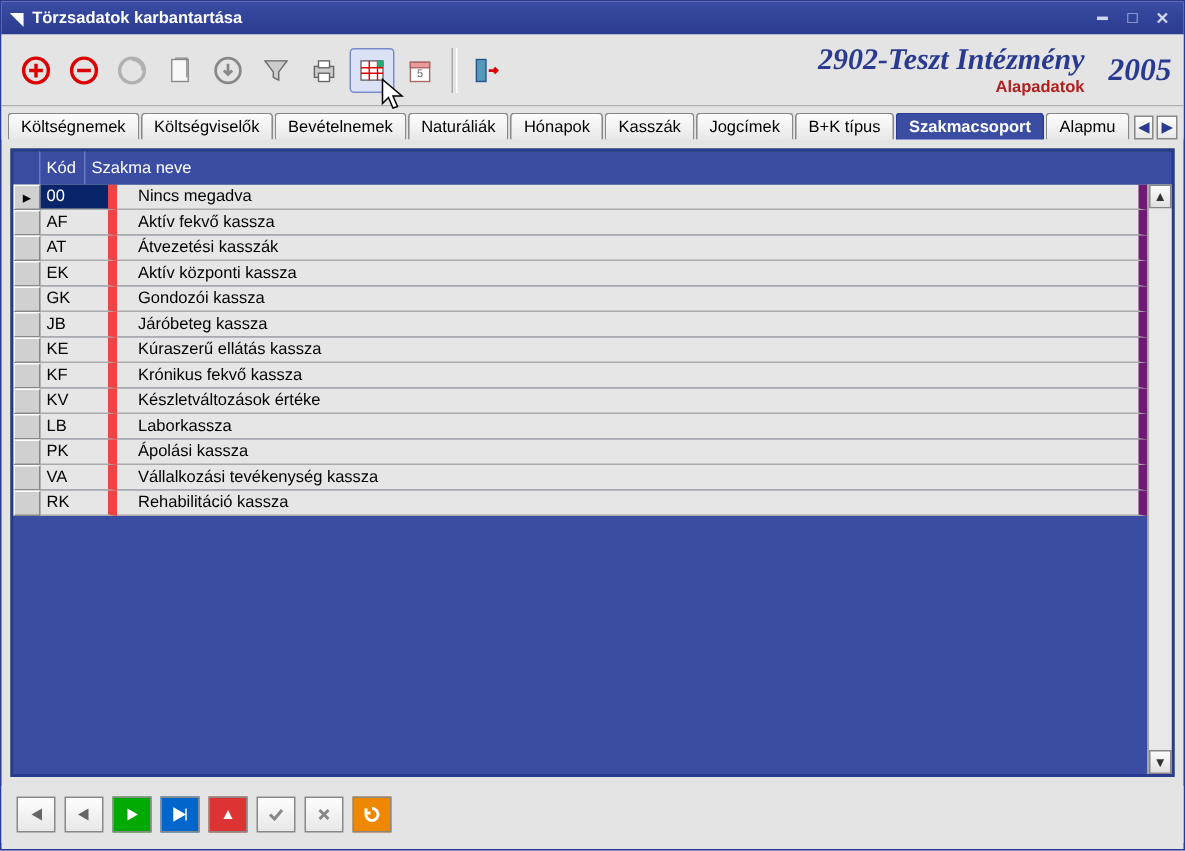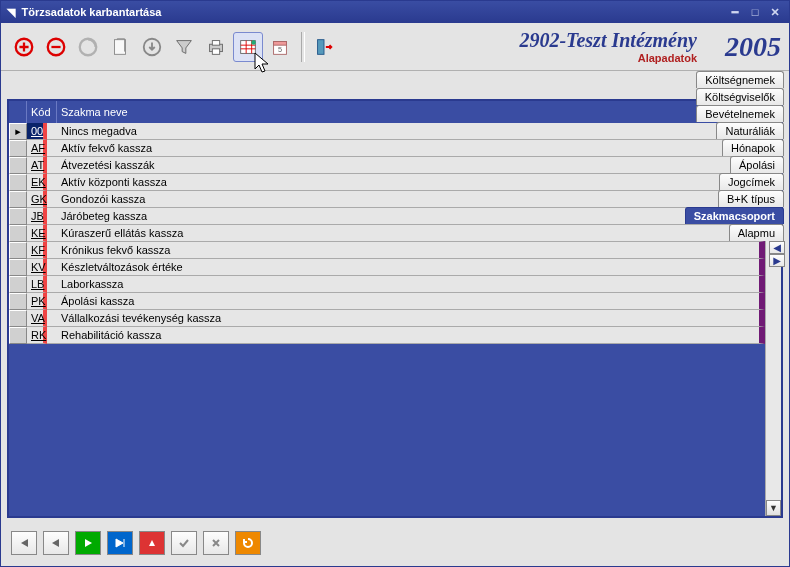--- a/index.html
+++ b/index.html
@@ -72,35 +72,34 @@
     font-family: "Times New Roman", serif;
     font-weight: bold;
   }
   .toolbar .sub {
     color: #b02020;
     font-size: 11px;
     font-weight: bold;
   }
   .toolbar .year {
     color: #2a3a8f;
-    font-size: 28px;
+    font-size: 21px;
     font-family: "Times New Roman", serif;
     font-weight: bold;
     font-style: italic;
-    margin-left: 24px;
+    margin-left: 12px;
     align-self: center;
   }
   .tabbar {
     display: flex;
     align-items: flex-end;
     padding: 0 4px;
     height: 22px;
     background: #e4e4e4;
     position: relative;
-    flex-direction: column;
   }
   .tab {
     border: 1px solid #888;
     border-bottom: none;
     background: linear-gradient(#fdfdfd, #e8e8e8);
     padding: 2px 8px 2px 8px;
     margin-right: 1px;
     border-top-left-radius: 3px;
     border-top-right-radius: 3px;
     cursor: pointer;
@@ -168,23 +167,23 @@
     display:flex;
     height:17px;
     background:#e6e6e6;
   }
   .row .rc-sel {
     width:18px; background:#d0d0d0;
     border:1px solid #fff; border-right-color:#888; border-bottom-color:#888;
     display:flex; align-items:center; justify-content:center;
   }
   .row .rc-code {
-    width:20px; padding:0 4px;
-    border-right:4px solid #ef4444; border-bottom:1px solid #aaa;
-    display:flex; align-items:center;text-decoration:underline;
+    width:51px; padding:0 4px;
+    border-right:6px solid #ef4444; border-bottom:1px solid #aaa;
+    display:flex; align-items:center;
   }
   .row .rc-name {
     flex:1; padding:0 14px;
     border-right:6px solid #701a75; border-bottom:1px solid #aaa;
     display:flex; align-items:center;
   }
   .row.first .rc-code { background:#0a246a; color:#fff; }
   .vscroll {
     width:16px;
     background:#e8e8e8;
@@ -313,21 +312,21 @@
     <path d="M1 1l0 16 4-4 3 7 3-1-3-7 6 0z" fill="#fff" stroke="#000"></path>
   </svg>
 
   <div class="tabbar" id="tabbar">
 
     <div class="tab">Költségnemek</div>
       <div class="tab">Költségviselők</div>
       <div class="tab">Bevételnemek</div>
       <div class="tab">Naturáliák</div>
       <div class="tab">Hónapok</div>
-      <div class="tab">Ápolási</div>
+      <div class="tab">Kasszák</div>
       <div class="tab">Jogcímek</div>
       <div class="tab">B+K típus</div>
       <div class="tab active">Szakmacsoport</div>
       <div class="tab">Alapmu</div>
       <div style="flex:1"></div>
     <div class="navbtn">◀</div>
     <div class="navbtn">▶</div>
   </div>
 
   <div class="content">

